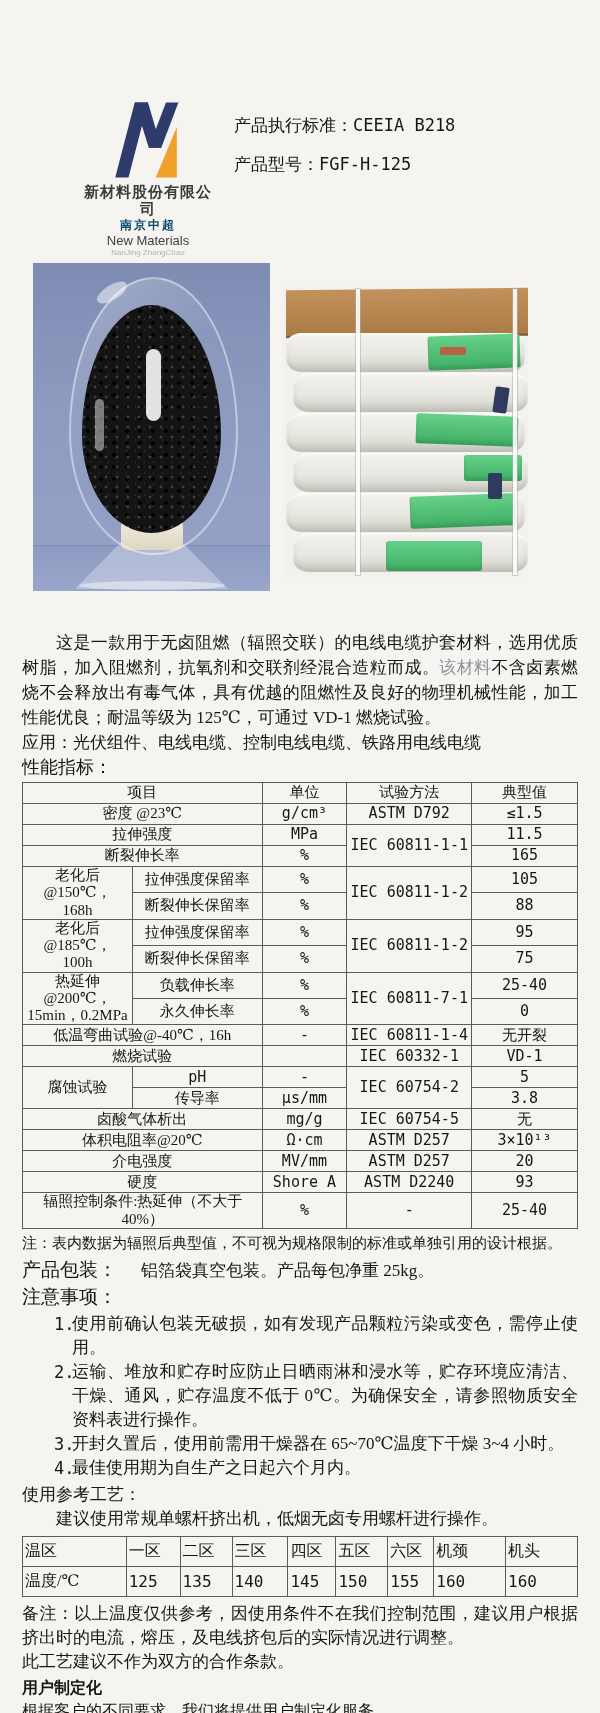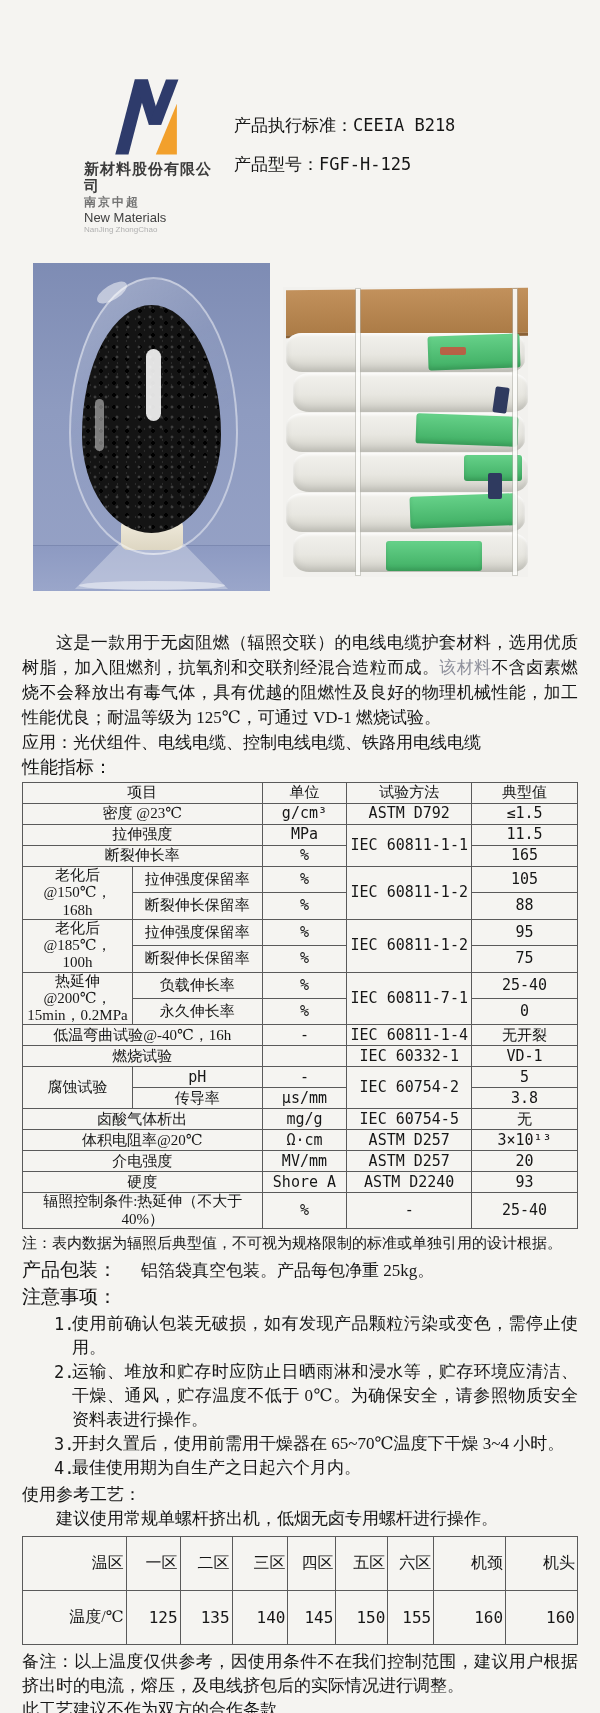--- a/index.html
+++ b/index.html
@@ -4,24 +4,24 @@
 <style>
   html,body{margin:0;padding:0;background:#e9e8e5;}
   .page{
     position:relative;width:600px;height:1713px;margin:0 auto;
     background:#f5f4f1;color:#161616;overflow:hidden;
     font-family:"Liberation Serif","DejaVu Serif",serif;
   }
   .mono{font-family:"DejaVu Sans Mono","Liberation Mono",monospace;}
 
   
-  .logo-block{position:absolute;left:84px;top:76px;width:128px;text-align:left;}
+  .logo-block{position:absolute;left:84px;top:99px;width:128px;text-align:center;}
   .logo-block svg{display:block;margin:0 auto;}
   .co-cn{font-size:15px;font-weight:bold;color:#3c3c3c;letter-spacing:1px;line-height:17px;margin-top:3px;}
-  .co-sub{font-size:12px;font-weight:bold;color:#737373;letter-spacing:2px;line-height:14px;}
+  .co-sub{font-size:12px;font-weight:bold;color:#0c4a6e;letter-spacing:2px;line-height:14px;}
   .co-en{font-size:13px;color:#404040;font-family:"Liberation Sans","DejaVu Sans",sans-serif;line-height:15px;margin-top:1px;}
   .co-en2{font-size:8px;color:#b0b0b0;font-family:"Liberation Sans","DejaVu Sans",sans-serif;line-height:10px;}
   .title-block{position:absolute;left:234px;top:98px;width:352px;}
   .doc-title{font-size:15px;font-weight:bold;white-space:nowrap;line-height:26px;margin:0;}
   .doc-sub{font-size:17px;line-height:22px;margin-top:16px;}
   .doc-sub .val{font-size:17px;}
 
   
   .photos{position:absolute;left:0;top:263px;width:600px;height:330px;}
   .photo-left{position:absolute;left:33px;top:0;width:237px;height:328px;overflow:hidden;
@@ -84,22 +84,22 @@
   .spec-heading{font-size:18px;line-height:25px;}
 
   table{border-collapse:collapse;}
   table.spec{width:556px;margin-top:2px;}
   table.spec th,table.spec td{
     border:1px solid #5a5a5a;text-align:center;vertical-align:middle;
     font-size:15px;font-weight:normal;height:20px;padding:0 3px;line-height:1.15;}
   table.spec td.left{text-align:center;padding-left:4px;}
 
   table.temp{width:556px;margin-top:5px;}
-  table.temp td{border:1px solid #5a5a5a;text-align:right;vertical-align:middle;
-    font-size:16px;height:29px;padding:12px 2px;}
+  table.temp td{border:1px solid #5a5a5a;text-align:left;vertical-align:middle;
+    font-size:16px;height:29px;padding:0 2px;}
 
   .footnote{font-size:15px;line-height:21px;margin-top:4px;}
   .pack-line{margin-top:3px;line-height:26px;}
   .pack-label{font-size:19px;}
   .pack-text{font-size:17px;margin-left:24px;}
   .attn-heading{font-size:19px;line-height:26px;}
   .attn-list{margin:2px 0 0 0;}
   .attn-item{display:flex;font-size:17px;line-height:24px;}
   .attn-item .num{width:50px;flex:none;text-align:left;padding-left:32px;box-sizing:border-box;}
   .attn-item .txt{flex:1;text-align:justify;}

